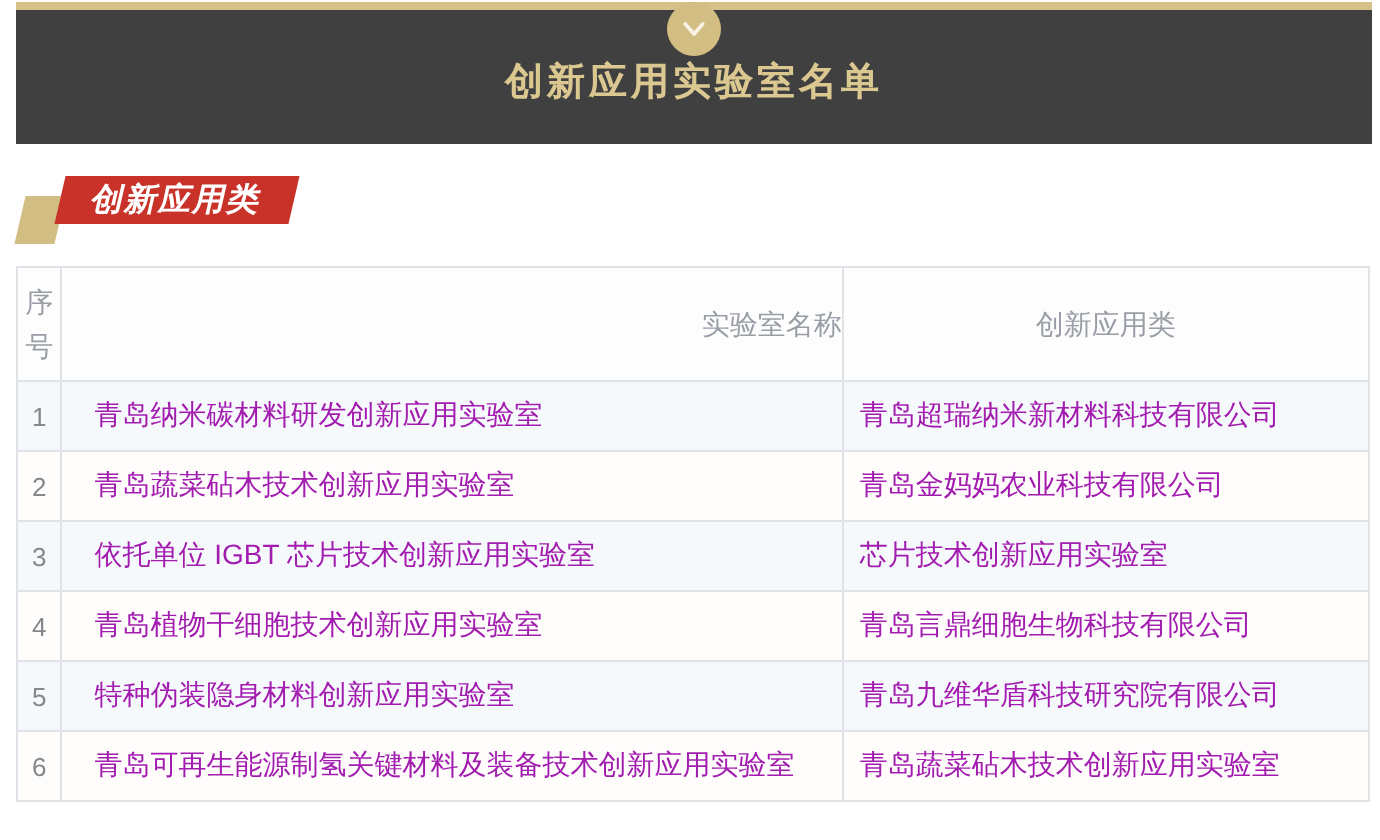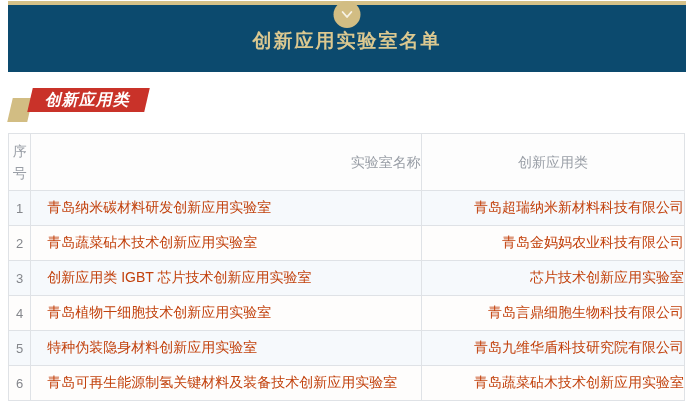--- a/index.html
+++ b/index.html
@@ -4,21 +4,21 @@
 <style>
   * { margin: 0; padding: 0; box-sizing: border-box; }
   html, body { width: 690px; height: 420px; background: #ffffff; overflow: hidden;
     font-family: "Liberation Sans", "DejaVu Sans", sans-serif; }
 
   
   .banner-wrap { position: absolute; left: 8px; top: 0; width: 678px; height: 72px; }
   .banner-goldline { position: absolute; left: 0; top: 1px; width: 100%; height: 4px;
     background: #d5c189; }
   .banner { position: absolute; left: 0; top: 5px; width: 100%; height: 67px;
-    background: #0c4a6e; display: flex; align-items: center; justify-content: center; }
+    background: #404040; display: flex; align-items: center; justify-content: center; }
   .banner-title { color: #dbc890; font-size: 19px; font-weight: bold; letter-spacing: 2px;
     padding-top: 4px; }
   .chevron-circle { position: absolute; left: 50%; top: 1px; transform: translateX(-50%);
     width: 27px; height: 27px; border-radius: 50%; background: #d2bd83;
     display: flex; align-items: center; justify-content: center; cursor: pointer; }
   .chevron-circle svg { width: 15px; height: 15px; display: block; }
 
   
   .badge-accent { position: absolute; left: 10px; top: 98px; width: 20px; height: 24px;
     background: #d2bd83; transform: skewX(-13deg); }
@@ -30,26 +30,26 @@
 
   
   .table-wrap { position: absolute; left: 8px; top: 133px; width: 677px; }
   table { width: 100%; border-collapse: collapse; table-layout: fixed; }
   th, td { border: 1px solid #dfe2e6; font-weight: normal; }
   th { height: 57px; background: #fdfdfd; color: #999ea6; font-size: 14px;
     text-align: center; vertical-align: middle; line-height: 22px; }
   th.col-no { width: 22px; word-break: break-all; padding: 0 2px; }
   th.col-lab { width: 386px; text-align: right; }
   th.col-org { width: 260px; }
-  td { height: 35px; color: #c2410c; font-size: 14px; vertical-align: middle;
+  td { height: 35px; color: #a21caf; font-size: 14px; vertical-align: middle;
     background: #fefdfc; }
   tr.odd td { background: #f6f9fc; }
   td.c-no { text-align: center; font-size: 13px; color: #85878c; }
   td.c-lab { text-align: left; padding-left: 16px; }
-  td.c-org { text-align: right; padding-left: 8px; }
+  td.c-org { text-align: left; padding-left: 8px; }
 </style>
 </head>
 <body>
 
 <div class="banner-wrap">
   <div class="banner-goldline"></div>
   <div class="banner">
     <span class="banner-title">创新应用实验室名单</span>
   </div>
   <div class="chevron-circle">
@@ -81,21 +81,21 @@
         <td class="c-lab">青岛纳米碳材料研发创新应用实验室</td>
         <td class="c-org">青岛超瑞纳米新材料科技有限公司</td>
       </tr>
       <tr>
         <td class="c-no">2</td>
         <td class="c-lab">青岛蔬菜砧木技术创新应用实验室</td>
         <td class="c-org">青岛金妈妈农业科技有限公司</td>
       </tr>
       <tr class="odd">
         <td class="c-no">3</td>
-        <td class="c-lab">创新应用类 IGBT 芯片技术创新应用实验室</td>
+        <td class="c-lab">依托单位 IGBT 芯片技术创新应用实验室</td>
         <td class="c-org">芯片技术创新应用实验室</td>
       </tr>
       <tr>
         <td class="c-no">4</td>
         <td class="c-lab">青岛植物干细胞技术创新应用实验室</td>
         <td class="c-org">青岛言鼎细胞生物科技有限公司</td>
       </tr>
       <tr class="odd">
         <td class="c-no">5</td>
         <td class="c-lab">特种伪装隐身材料创新应用实验室</td>

